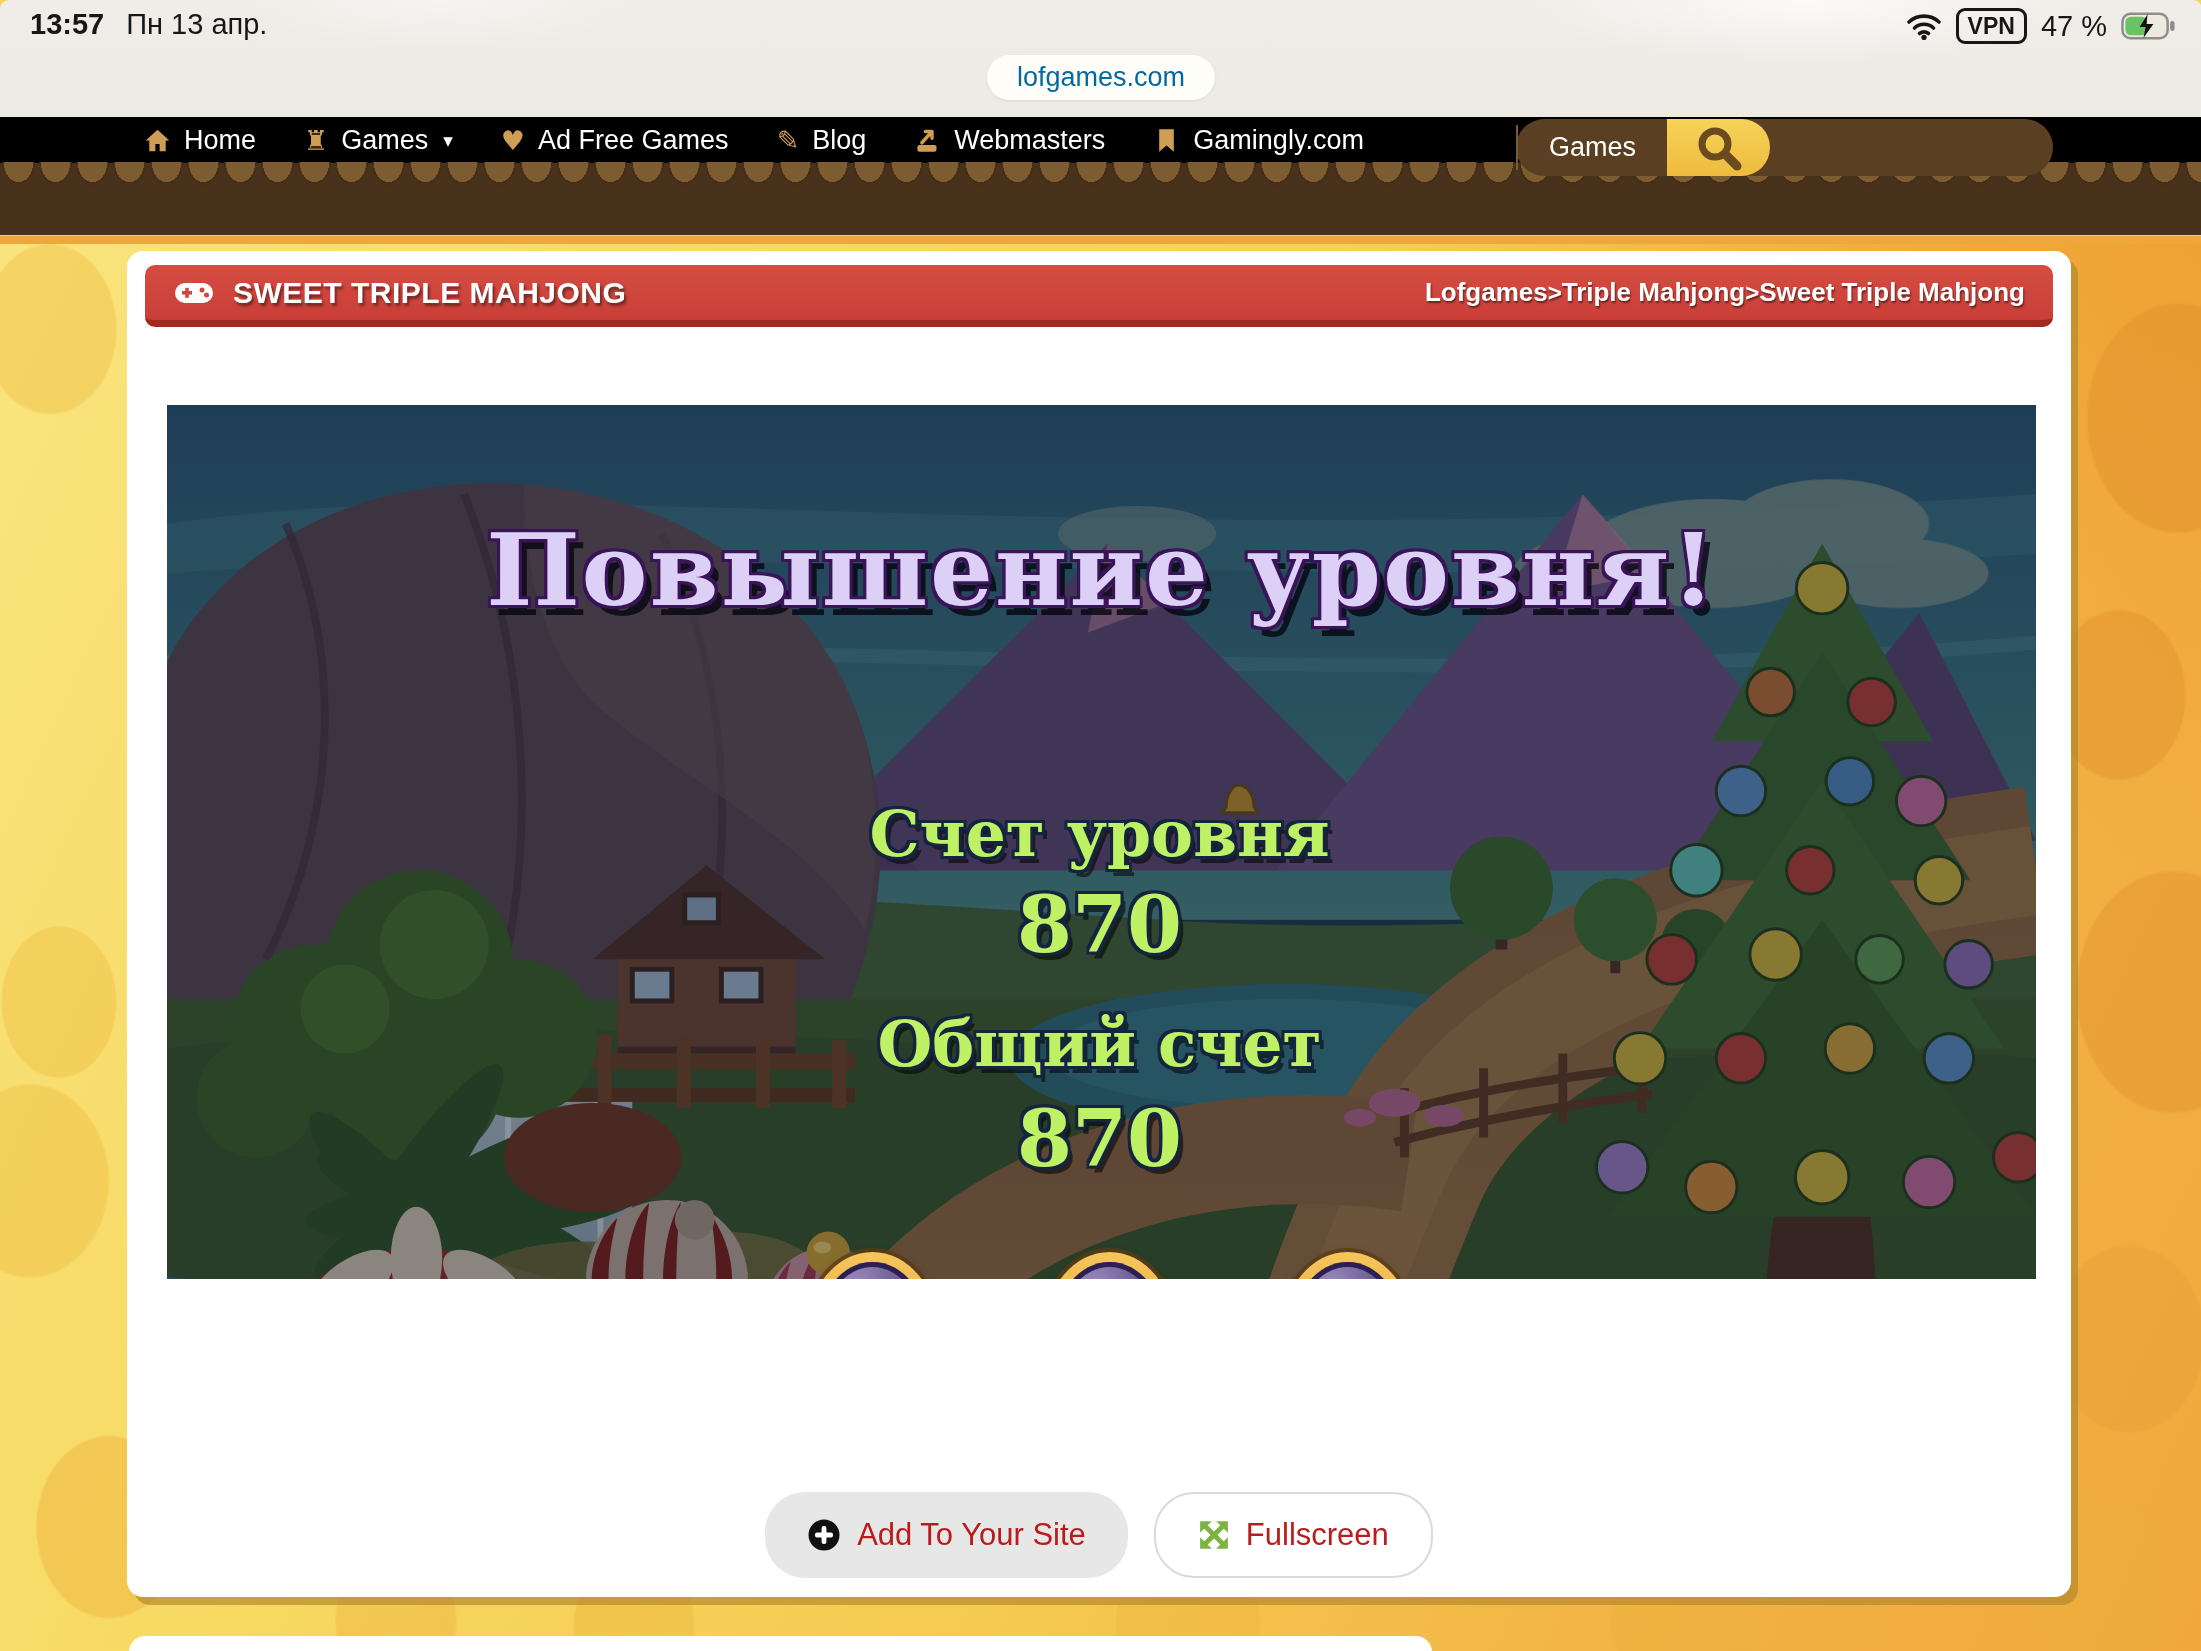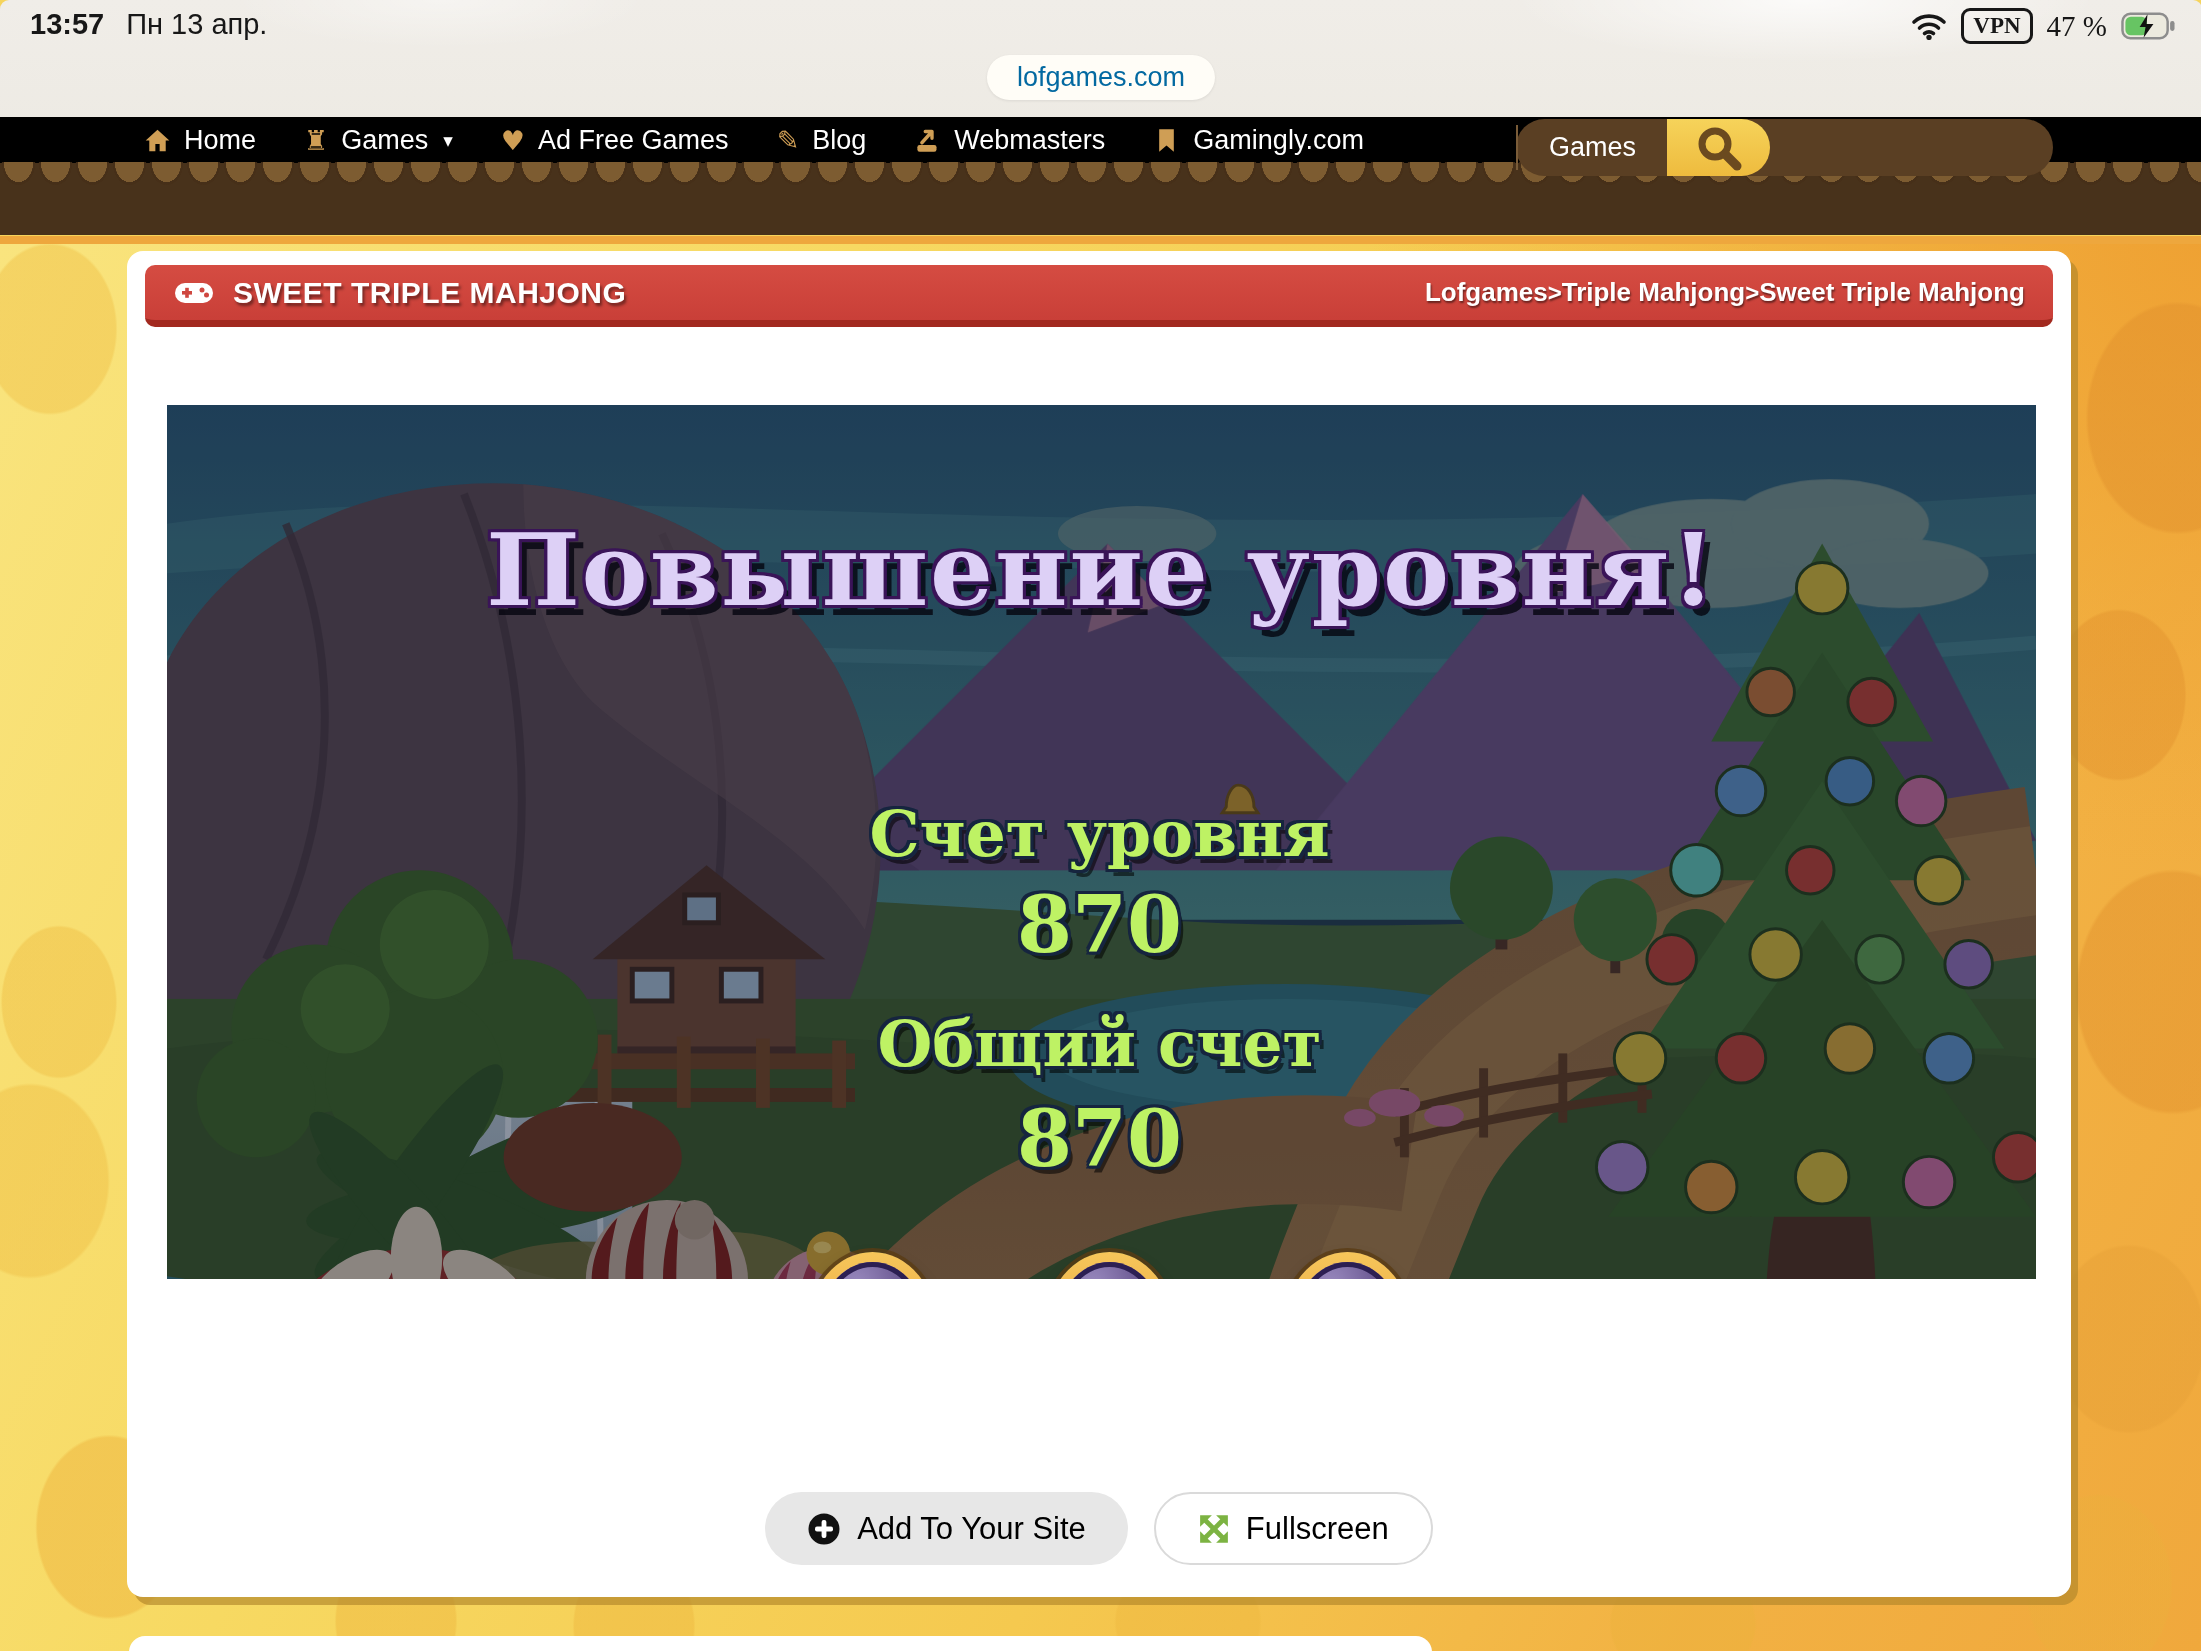--- a/index.html
+++ b/index.html
@@ -9,21 +9,21 @@
   
   .status-bar{position:absolute;top:0;left:0;right:0;height:144px;
     background:
       radial-gradient(416px 89px at 82% 0%, rgba(255,255,255,.75), rgba(255,255,255,0) 70%),
       radial-gradient(297px 69px at 20% 0%, rgba(255,255,255,.4), rgba(255,255,255,0) 70%),
       linear-gradient(180deg,#f0ede8,#edeae3); border-radius: 9px;}
   .status-left{position:absolute;left:30px;top:8px;display:flex;gap:22px;align-items:center;
     font-size:29px;color:#171717;}
   .status-time{font-weight:700;}
   .status-right{position:absolute;right:26px;top:8px;display:flex;gap:14px;align-items:center;
-    font-size:29px;color:#171717;font-family:Liberation Serif, serif;}
+    font-size:29px;color:#171717;}
   .vpn-badge{border:3px solid #171717;border-radius:9px;padding:0 9px;font-weight:700;
     font-size:23px;line-height:30px;}
   .url-pill{position:absolute;left:50%;top:55px;transform:translateX(-50%);
     background:#fffdf7;border-radius:23px;height:45px;display:flex;align-items:center;
     padding:0 30px;font-size:27px;color:#0369a1;box-shadow:0 1px 3px rgba(0,0,0,.08);}
 
   
   .navbar{position:absolute;top:117px;left:0;right:0;height:47px;background:#000000;
     display:flex;align-items:center;padding-left:144px;gap:48px;}
   .nav-item{display:flex;align-items:center;gap:13px;color:#fff;font-size:27px;cursor:pointer;}
@@ -108,22 +108,22 @@
     box-shadow:0 0 0 4px rgba(90,60,20,.8),0 8px 14px rgba(0,0,0,.5);
     display:flex;align-items:center;justify-content:center;}
   .game-btn-inner{width:111px;height:141px;border-radius:50%;
     background:radial-gradient(ellipse at 35% 22%,#9d8ec2,#5d4a85 58%,#3f2f66);
     box-shadow:inset 0 0 0 5px #2c1f52;display:flex;align-items:center;justify-content:center;}
   #btn-menu{left:640px;top:847px;} #btn-trophy{left:877px;top:847px;} #btn-next{left:1115px;top:847px;}
 
   
   .actions-row{position:absolute;left:0;right:0;top:1241px;display:flex;
     justify-content:center;gap:26px;}
-  .pill-btn{display:flex;align-items:center;gap:16px;height:73px;border-radius:40px;
-    padding:0 42px;font-size:31px;color:#000000;cursor:pointer;border:none;
+  .pill-btn{display:flex;align-items:center;gap:16px;height:86px;border-radius:40px;
+    padding:0 42px;font-size:31px;color:#b91c1c;cursor:pointer;border:none;
     font-family:"Liberation Sans",sans-serif;}
   .add-btn{background:#e7e7e7;}
   .fs-btn{background:#fff;border:2px solid #dadada;}
 
   .second-card{position:absolute;left:129px;top:1636px;width:1303px;height:16px;
     background:#fff;border-radius:16px 16px 0 0;}
 </style>
 </head>
 <body>
 

